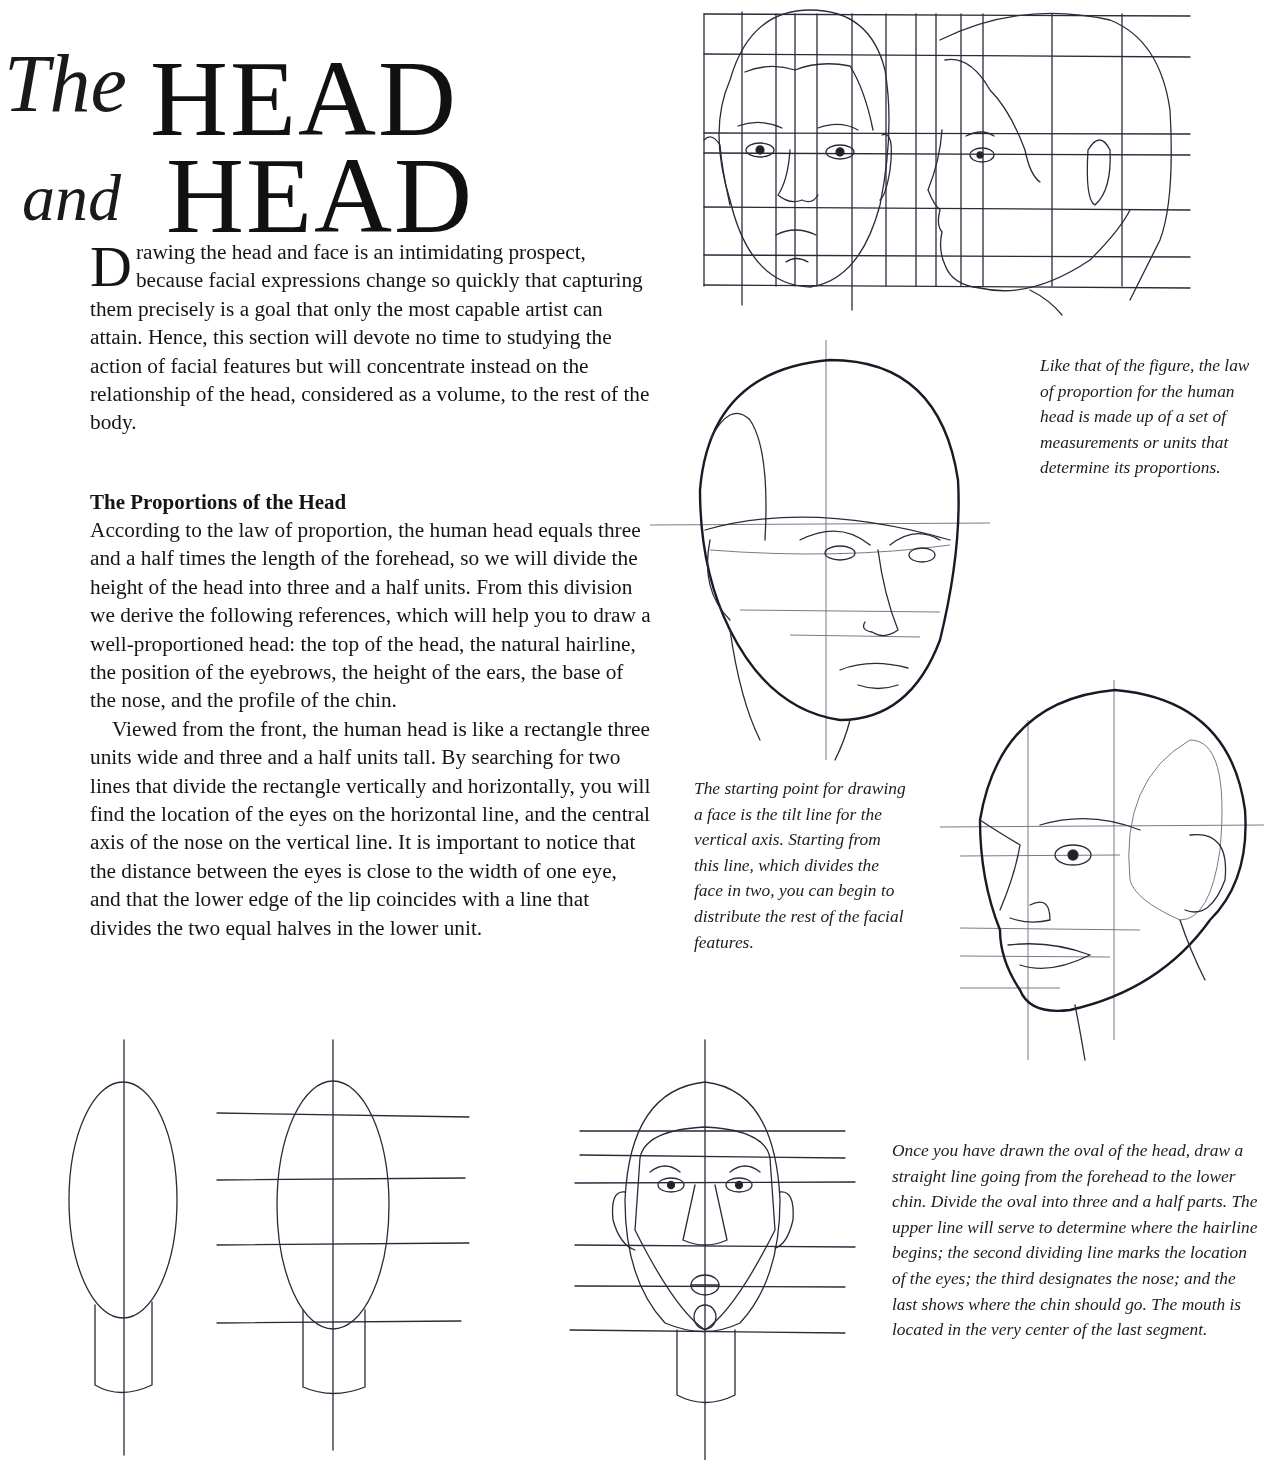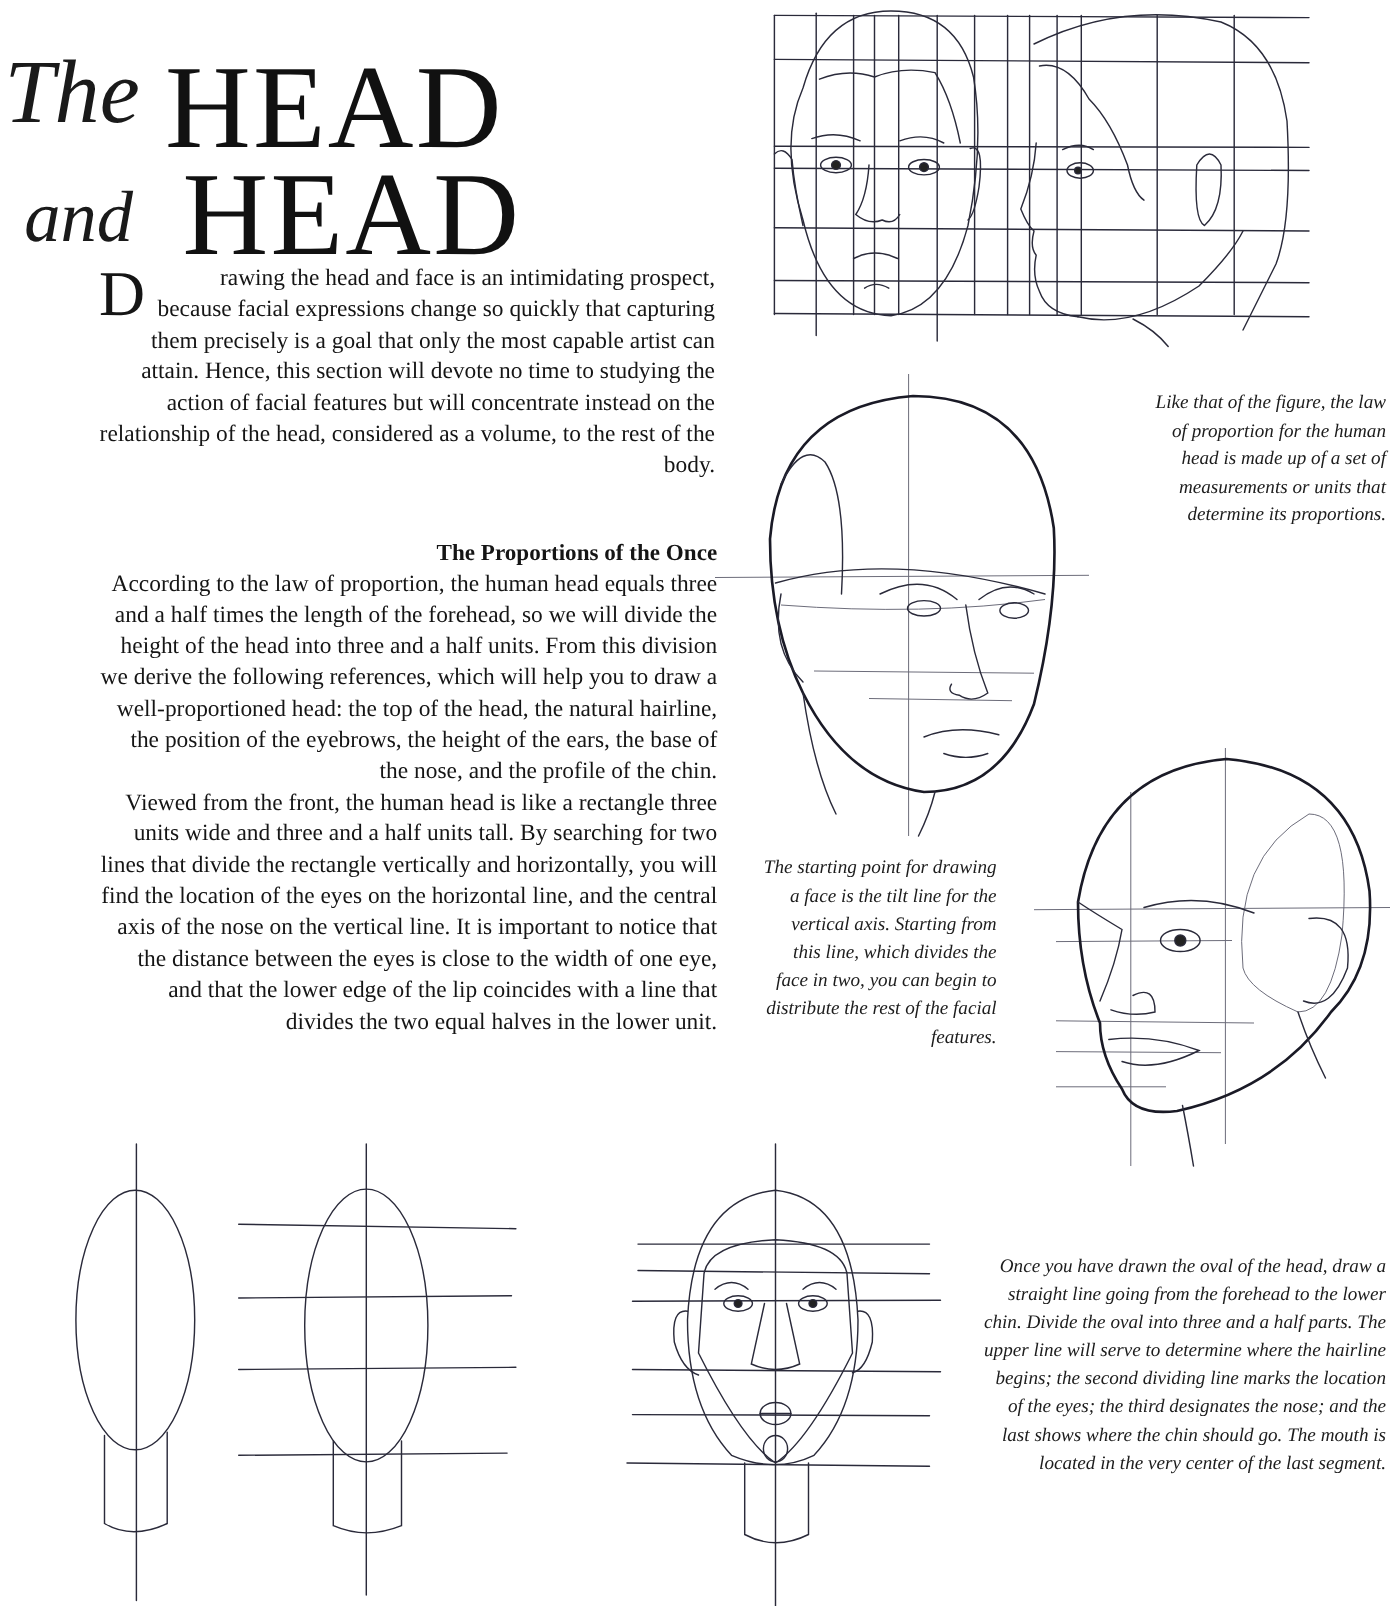--- a/index.html
+++ b/index.html
@@ -1,18 +1,18 @@
 <!DOCTYPE html>
 <html><head>
 <meta charset="utf-8">
 <style>
   html, body { margin:0; padding:0; background:#ffffff; }
   body { width:1264px; height:1460px; position:relative; overflow:hidden; color:#141414;
          font-family:"Liberation Serif","DejaVu Serif",serif; }
-  .abs { position:absolute;text-align:right; }
+  .abs { position:absolute; }
   .title-script { font-family:"Liberation Serif","DejaVu Serif",serif; font-style:italic; font-weight:normal; color:#1a1a1a; }
   .title-caps { font-family:"Liberation Serif","DejaVu Serif",serif; font-weight:normal; letter-spacing:2px; color:#111; }
   .body-text { font-size:21.3px; line-height:28.4px; color:#151515; }
   .body-text p { margin:0; }
   .dropcap { float:left; font-size:58px; line-height:46px; margin:6px 4px 0 0; }
   .subhead { font-weight:bold; font-size:21px; line-height:28px; margin:0; }
   .indent { text-indent:22px; }
   .caption { font-style:italic; font-size:17.4px; line-height:25.6px; color:#1c1c1c; }
   svg { position:absolute; overflow:visible; }
   svg .ln { stroke:#2a2a3a; fill:none; stroke-width:1.3; stroke-linecap:round; }
@@ -25,21 +25,21 @@
 <div class="abs title-script" style="left:4px; top:34px; font-size:82px; line-height:100px;">The</div>
 <div class="abs title-caps" style="left:150px; top:35px; font-size:108px; line-height:128px;">HEAD</div>
 <div class="abs title-script" style="left:22px; top:148px; font-size:66px; line-height:100px;">and</div>
 <div class="abs title-caps" style="left:166px; top:132px; font-size:108px; line-height:128px;">HEAD</div>
 
 <div class="abs body-text" style="left:90px; top:238px; width:560px;">
   <p><span class="dropcap">D</span><span>rawing the head and face is an intimidating prospect, because facial expressions change so quickly that capturing them precisely is a goal that only the most capable artist can attain. Hence, this section will devote no time to studying the action of facial features but will concentrate instead on the relationship of the head, considered as a volume, to the rest of the body.</span></p>
 </div>
 
 <div class="abs body-text" style="left:90px; top:488px; width:562px;">
-  <h2 class="subhead">The Proportions of the Once</h2>
+  <h2 class="subhead">The Proportions of the Head</h2>
   <p>According to the law of proportion, the human head equals three and a half times the length of the forehead, so we will divide the height of the head into three and a half units. From this division we derive the following references, which will help you to draw a well-proportioned head: the top of the head, the natural hairline, the position of the eyebrows, the height of the ears, the base of the nose, and the profile of the chin.</p>
   <p class="indent">Viewed from the front, the human head is like a rectangle three units wide and three and a half units tall. By searching for two lines that divide the rectangle vertically and horizontally, you will find the location of the eyes on the horizontal line, and the central axis of the nose on the vertical line. It is important to notice that the distance between the eyes is close to the width of one eye, and that the lower edge of the lip coincides with a line that divides the two equal halves in the lower unit.</p>
 </div>
 
 <div class="abs caption" style="left:1040px; top:338px; width:220px;margin-top:15px;">Like that of the figure, the law of proportion for the human head is made up of a set of measurements or units that determine its proportions.</div>
 <div class="abs caption" style="left:694px; top:776px; width:212px;font-family:Liberation Serif, serif;">The starting point for drawing a face is the tilt line for the vertical axis. Starting from this line, which divides the face in two, you can begin to distribute the rest of the facial features.</div>
 <div class="abs caption" style="left:892px; top:1138px; width:368px;">Once you have drawn the oval of the head, draw a straight line going from the forehead to the lower chin. Divide the oval into three and a half parts. The upper line will serve to determine where the hairline begins; the second dividing line marks the location of the eyes; the third designates the nose; and the last shows where the chin should go. The mouth is located in the very center of the last segment.</div>
 
 <svg style="left:690px; top:0;" width="574" height="320">
   <g class="ln">

